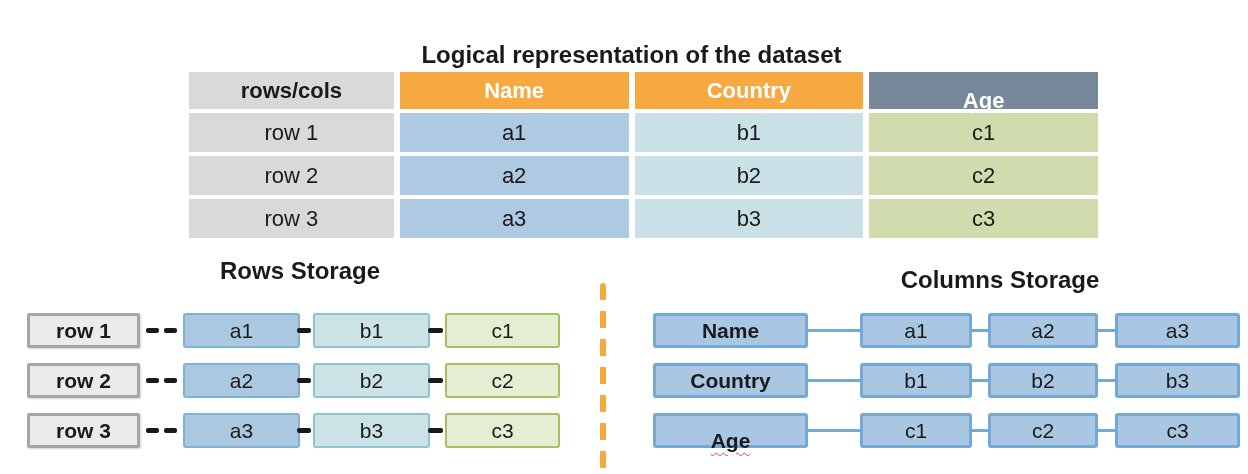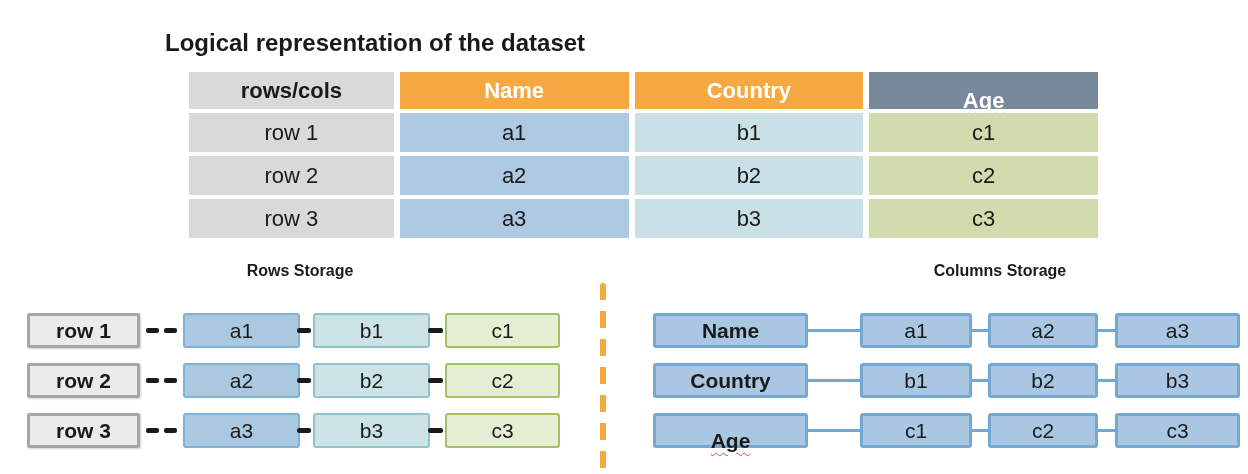--- a/index.html
+++ b/index.html
@@ -3,29 +3,29 @@
 <meta charset="utf-8">
 <style>
   * { margin:0; padding:0; box-sizing:border-box; }
   html,body { background:#ffffff; }
   .canvas {
     position:relative; width:1248px; height:474px; background:#ffffff;
     font-family:"Liberation Sans", sans-serif; color:#1a1a1a; overflow:hidden;
   }
   
   .lt-title {
-    position:absolute; left:165px; top:28px; width:933px;
-    font-size:24px; font-weight:bold; line-height:30px;
+    position:absolute; left:165px; top:40px; width:933px;
+    text-align:center; font-size:24px; font-weight:bold; line-height:30px;
   }
   .st-title {
     position:absolute; top:256px; width:360px;
-    text-align:center; font-size:16px; font-weight:bold; line-height:30px;
+    text-align:center; font-size:24px; font-weight:bold; line-height:30px;
   }
   .rows-title { left:120px; }
-  .cols-title { left:820px; }
+  .cols-title { left:820px;margin-top:9px; }
   
   .lt-grid {
     position:absolute; left:165px; top:72px; width:933px;
     display:grid; grid-template-columns:repeat(4,1fr);
     grid-template-rows:37px 39px 39px 39px; column-gap:6px; row-gap:4px;
   }
   .cell {
     display:flex; align-items:center; justify-content:center;
     font-size:22px;
   }

